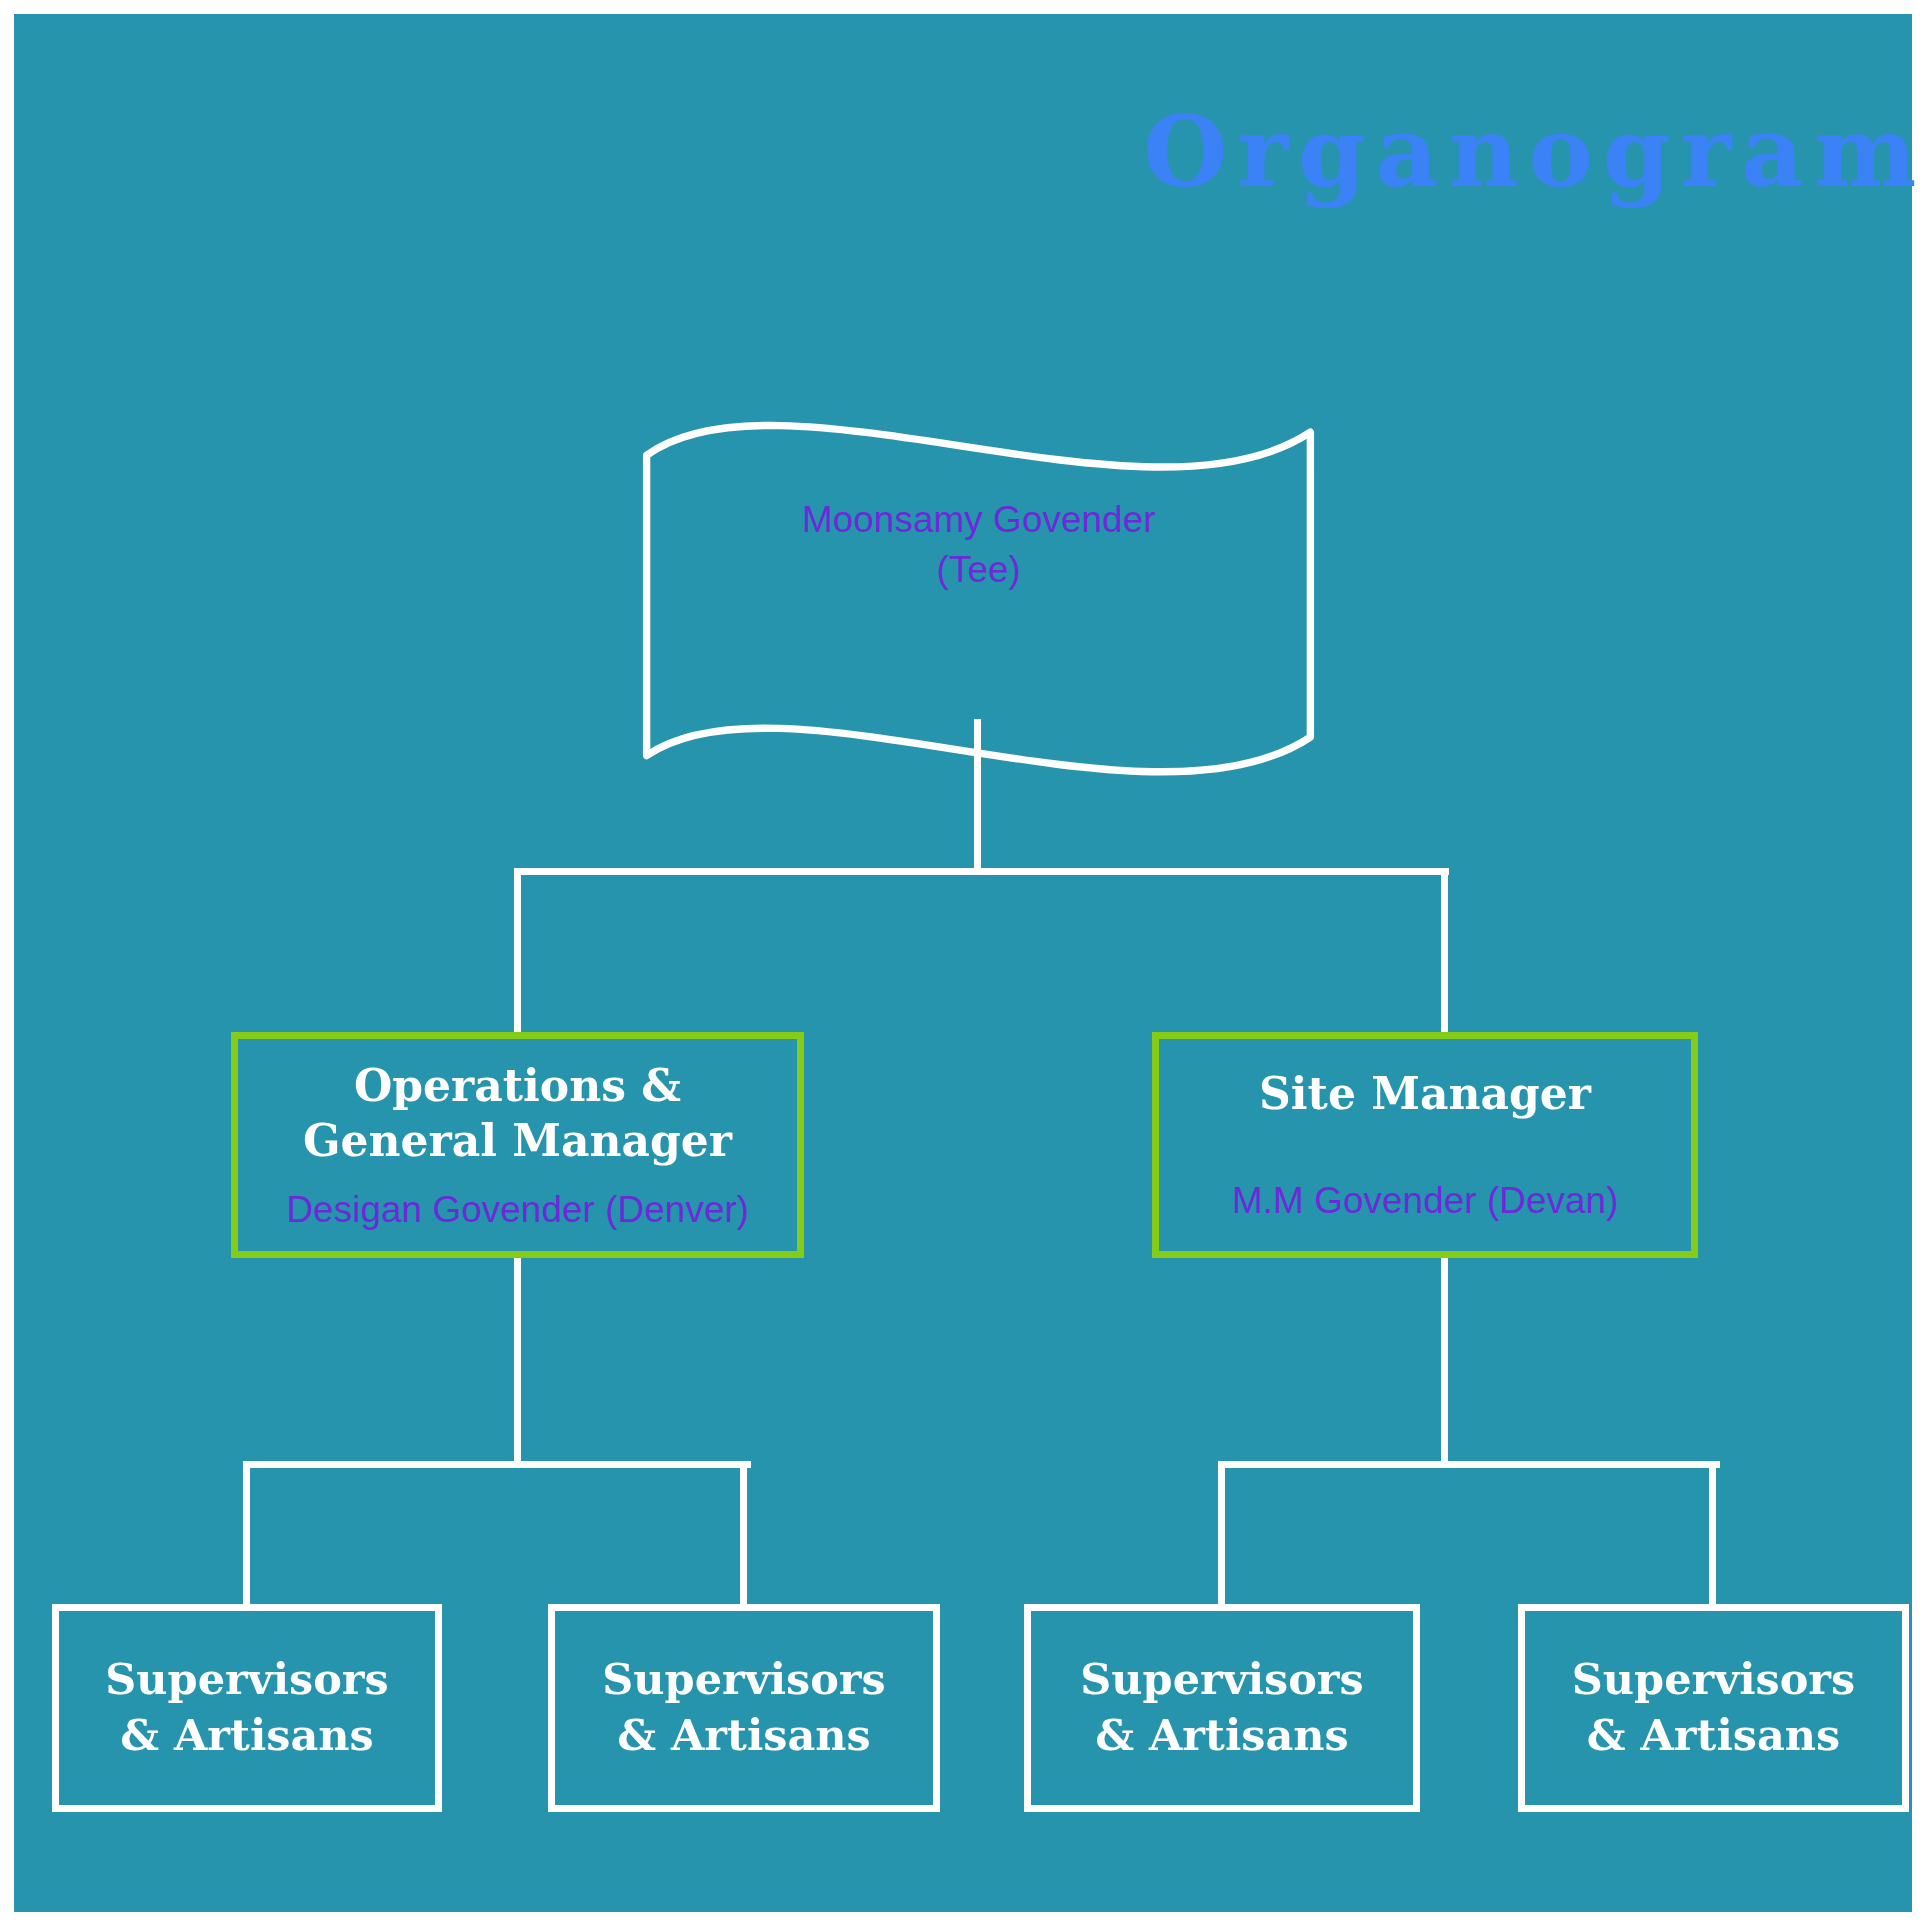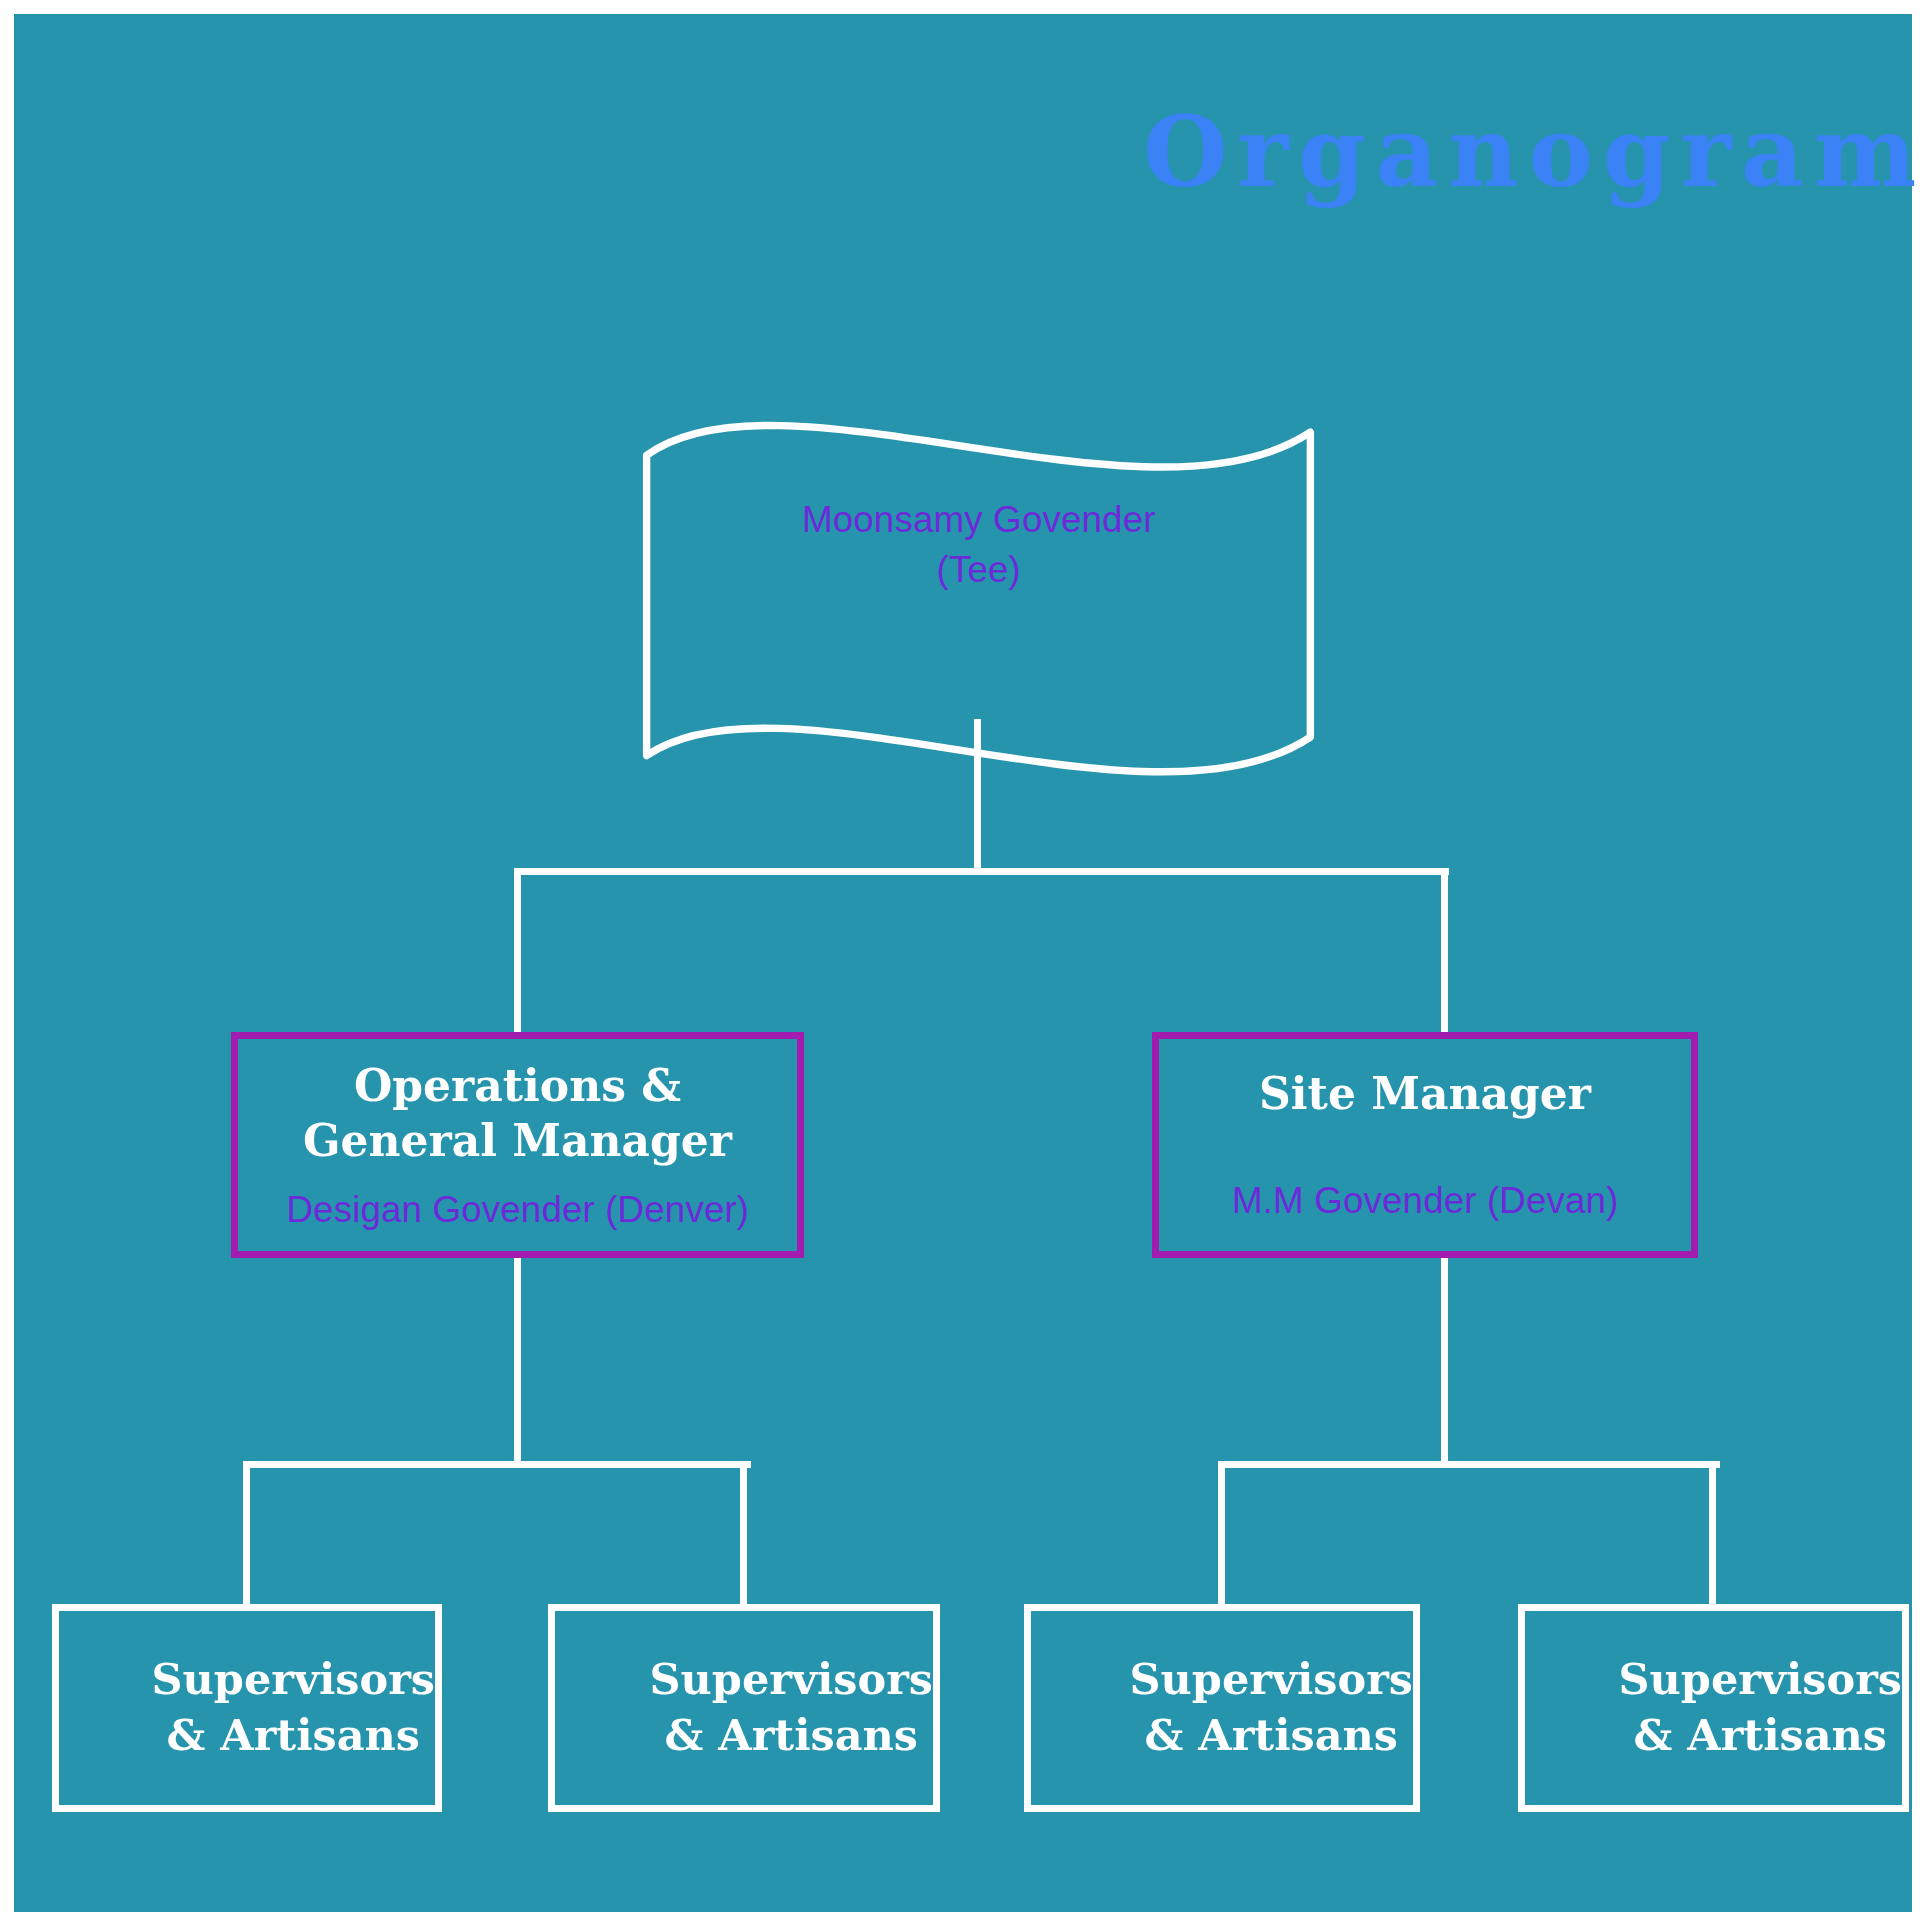--- a/index.html
+++ b/index.html
@@ -60,21 +60,21 @@
   .person {
     font-family: "Liberation Sans", sans-serif;
     font-weight: 400;
     font-size: 37px;
     line-height: 1.6;
     color: #6d28d9;
   }
   
   .node-box {
     position: absolute;
-    border: 7px solid #a21caf;
+    border: 7px solid #84cc16;
     box-sizing: border-box;
     display: flex;
     flex-direction: column;
     justify-content: center;
     align-items: center;
     text-align: center;
     color: #ffffff;
   }
   .ops-box  { left: 231px;  top: 1032px; width: 573px; height: 226px; }
   .site-box { left: 1152px; top: 1032px; width: 546px; height: 226px; }
@@ -87,21 +87,21 @@
   .ops-box .person  { margin-top: 19.4px;  line-height: 1.2; }
   .site-box .person { margin-top: 58px; line-height: 1.2; }
   
   .sup-box {
     position: absolute;
     top: 1604px;
     height: 208px;
     border: 7px solid #ffffff;
     box-sizing: border-box;
     display: flex;
-    justify-content: flex-end;
+    justify-content: center;
     align-items: center;
     text-align: center;
   }
   .sup-box .role-lines { font-size: 43px; line-height: 1.3; color: #ffffff; }
   .sup-1 { left: 52px;  width: 390px; }
   .sup-2 { left: 548px; width: 392px; }
   .sup-3 { left: 1024px; width: 396px; }
   .sup-4 { left: 1518px; width: 391px; }
 </style>
 </head>

